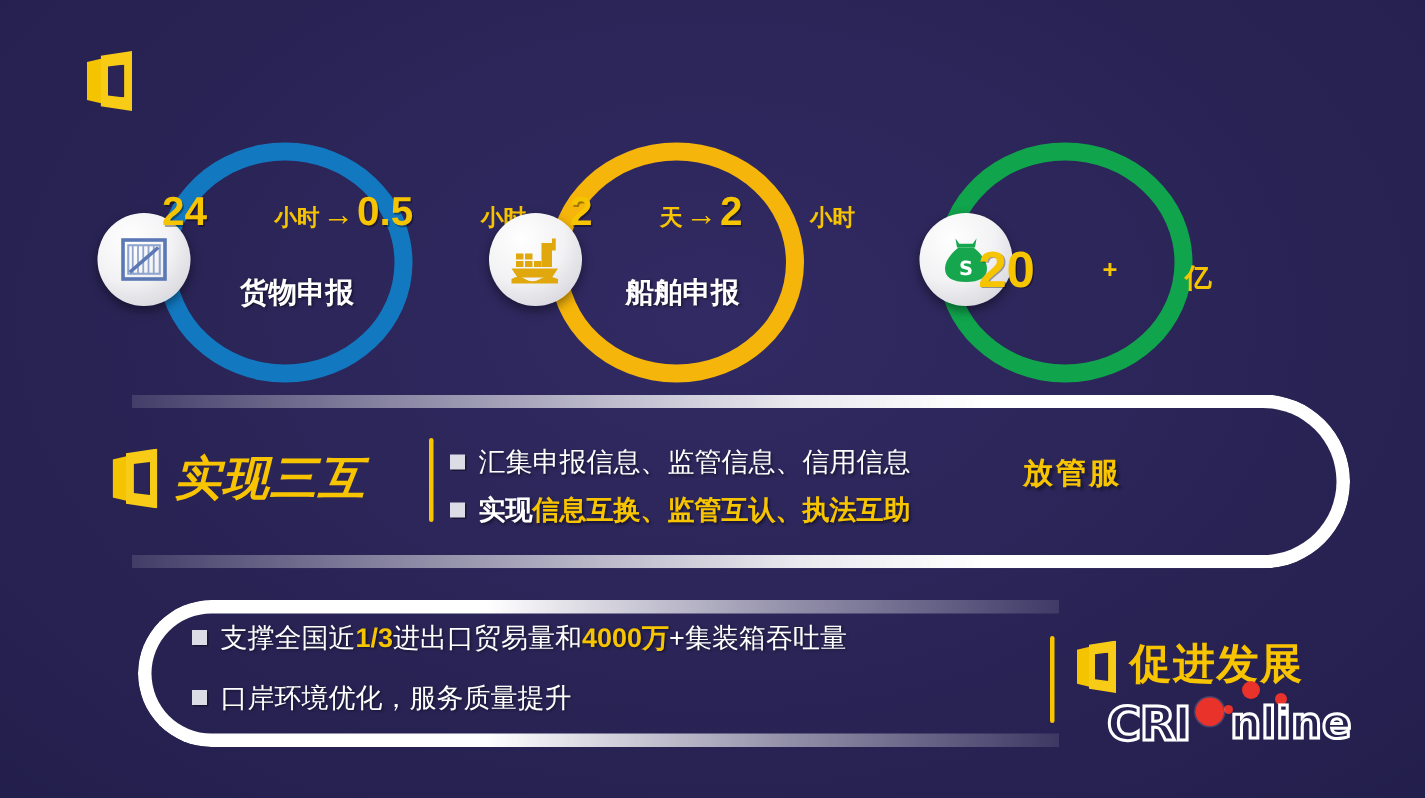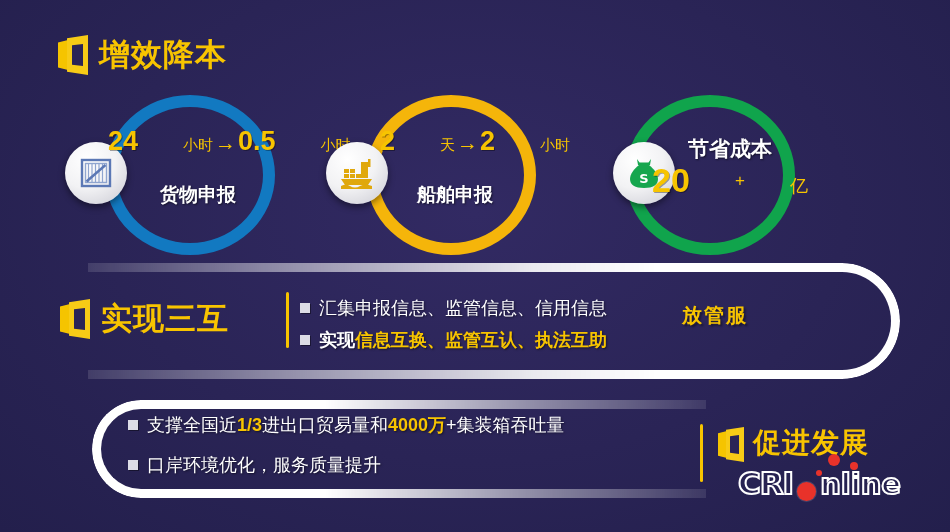--- a/index.html
+++ b/index.html
@@ -47,21 +47,21 @@
     background:radial-gradient(circle at 35% 28%,#ffffff 0%,#f2f2f4 48%,#c9c9d2 100%);
     box-shadow:0 3px 7px rgba(0,0,0,.45);
     display:flex;align-items:center;justify-content:center;
   }
   .circ-txt{position:absolute;text-align:center;white-space:nowrap;}
   .big{
     font-size:27px;font-weight:bold;line-height:1;
     text-shadow:1px 1px 0 rgba(0,0,0,.35);
     text-align:center;
   }
-  .unit{font-size:15px;font-weight:normal;padding-left:45px;}
+  .unit{font-size:15px;font-weight:bold;padding-left:45px;}
   .label-cn{
     color:#ffffff;font-size:19px;font-weight:bold;
     text-shadow:1px 1px 2px rgba(0,0,0,.55);
   }
   .yellow{color:#f7c400;}
   .arrow{color:#f7c400;font-size:21px;font-weight:bold;padding:0 2px;}
   .band-mid-shape{
     position:absolute;left:88px;top:263px;width:812px;height:116px;
     border-radius:0 58px 58px 0;
     border:9px solid #ffffff;
@@ -101,21 +101,21 @@
     position:absolute;color:#f7c400;font-size:20px;font-weight:bold;
     letter-spacing:2px;text-shadow:2px 2px 2px rgba(0,0,0,.4);
   }
 
   
   .logo-wrap{position:absolute;left:700px;top:418px;width:240px;height:100px;}
   .logo-bar{position:absolute;left:0;top:6px;width:3px;height:58px;background:#f7c400;border-radius:2px;}
   .logo-head{position:absolute;left:18px;top:6px;display:flex;align-items:flex-end;gap:9px;}
   .cri{
     position:absolute;left:38px;top:47px;
-    display:flex;align-items:flex-end;gap:3px;
+    display:flex;align-items:flex-start;gap:3px;
   }
   .cri-word{
     font-size:31px;font-weight:bold;color:transparent;
     -webkit-text-stroke:2px #ffffff;letter-spacing:-1px;
     font-family:"DejaVu Sans",sans-serif;
   }
   .cri-dot{
     width:19px;height:19px;border-radius:50%;background:#e8322a;
     margin:0 1px;box-shadow:0 0 0 1px rgba(255,255,255,.15);
   }
@@ -134,21 +134,20 @@
 <body>
 
 <div class="stage">
 
   <div class="head" style="left:58px;top:34px;">
     <div class="cube">
       <div class="face-l"></div>
         <div class="face-r"></div>
         <div class="notch"></div>
     </div>
-    <div class="head-text">增效降本</div>
   </div>
 
   <div class="ring" style="left:105px;top:95px;width:170px;height:160px;border:12px solid #1279c1;"></div>
   <div class="badge" style="left:65px;top:142px;">
     <svg width="34" height="34" viewBox="0 0 34 34">
       <rect x="3" y="4" width="28" height="26" fill="none" stroke="#5b78b5" stroke-width="2.4"></rect>
       <rect x="6.5" y="7.5" width="21" height="19" fill="none" stroke="#8fa5cf" stroke-width="1.4"></rect>
       <line x1="9.5" y1="7.5" x2="9.5" y2="26.5" stroke="#8fa5cf" stroke-width="1.2"></line>
       <line x1="13" y1="7.5" x2="13" y2="26.5" stroke="#8fa5cf" stroke-width="1.2"></line>
       <line x1="16.5" y1="7.5" x2="16.5" y2="26.5" stroke="#8fa5cf" stroke-width="1.2"></line>
@@ -186,28 +185,27 @@
   <div class="ring" style="left:625px;top:95px;width:170px;height:160px;border:12px solid #10a44c;"></div>
   <div class="badge" style="left:613px;top:142px;">
     <svg width="32" height="34" viewBox="0 0 32 34">
       <g fill="#16a64e">
         <path d="M9 3 l2.5 3.5 h9 L23 3 l-1 6 h-12 z"></path>
         <path d="M11 9 h10 c5 4 9 9 9 14 0 6-5 9-14 9 S2 29 2 23 c0-5 4-10 9-14 z"></path>
       </g>
       <text x="16" y="27" font-size="13" font-weight="bold" fill="#ffffff" text-anchor="middle" font-family="DejaVu Sans, sans-serif">S</text>
     </svg>
   </div>
-  <div class="circ-txt label-cn" style="left:650px;top:135px;width:160px;font-size:21px;">节省成本</div>
   <div class="circ-txt" style="left:650px;top:163px;width:160px;">
     <span class="big yellow" style="font-size:34px;">20</span><span class="unit yellow" style="font-size:17px;vertical-align:super;">+</span><span class="unit yellow" style="font-size:18px;">亿</span>
   </div>
 
   <div class="band-mid-shape"></div>
 
-  <div class="head" style="left:60px;top:298px;">
+  <div class="head" style="left:75px;top:298px;font-style:italic;">
     <div class="cube">
       <div class="face-l"></div>
         <div class="face-r"></div>
         <div class="notch"></div>
     </div>
     <div class="head-text">实现三互</div>
   </div>
 
   <div class="divider" style="left:286px;top:292px;height:56px;"></div>
 

